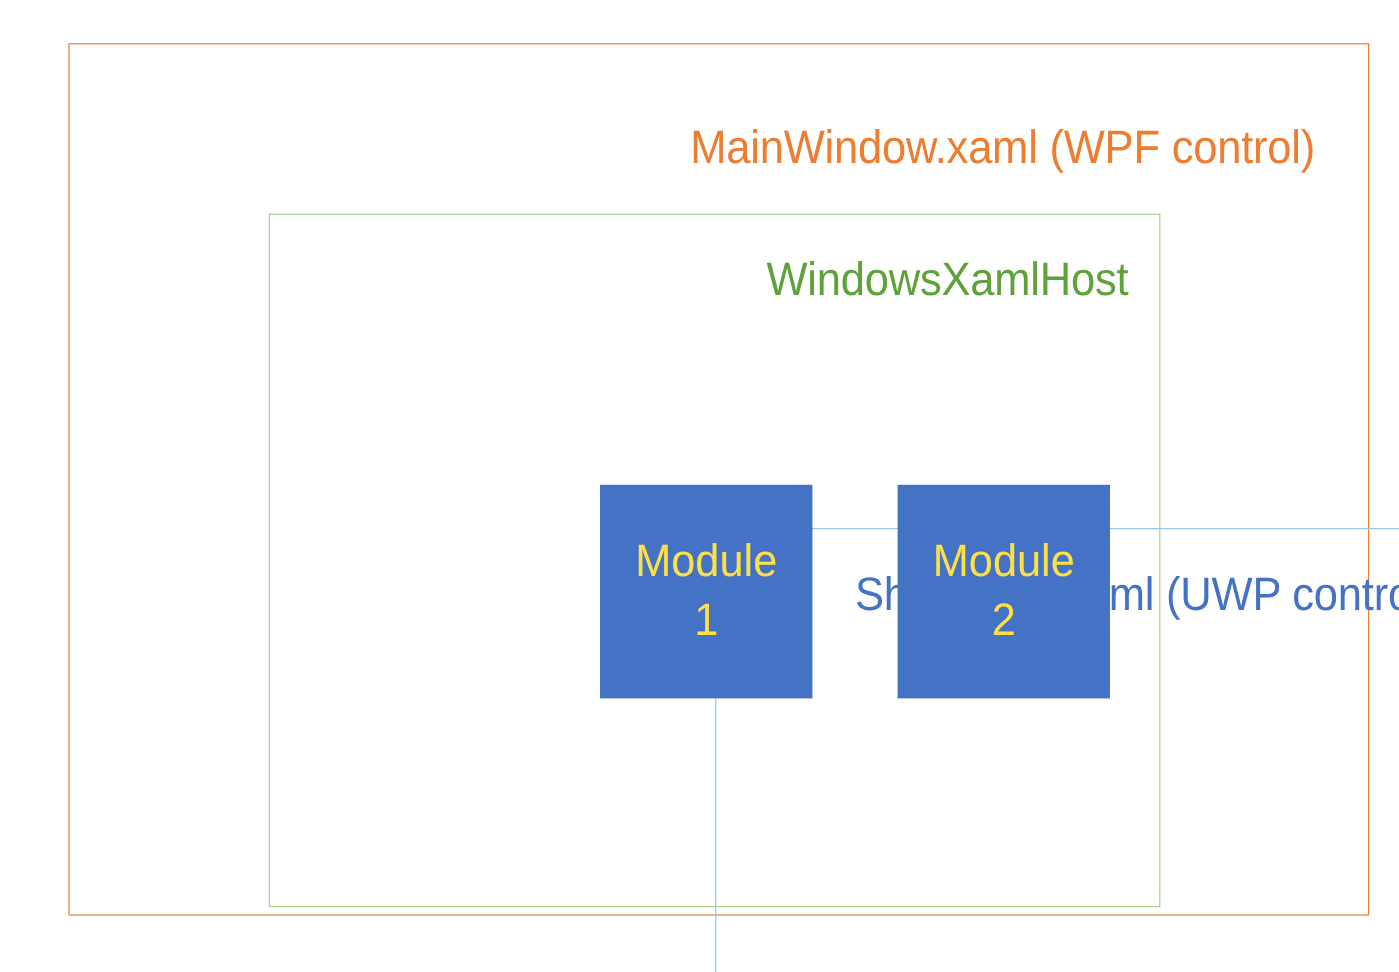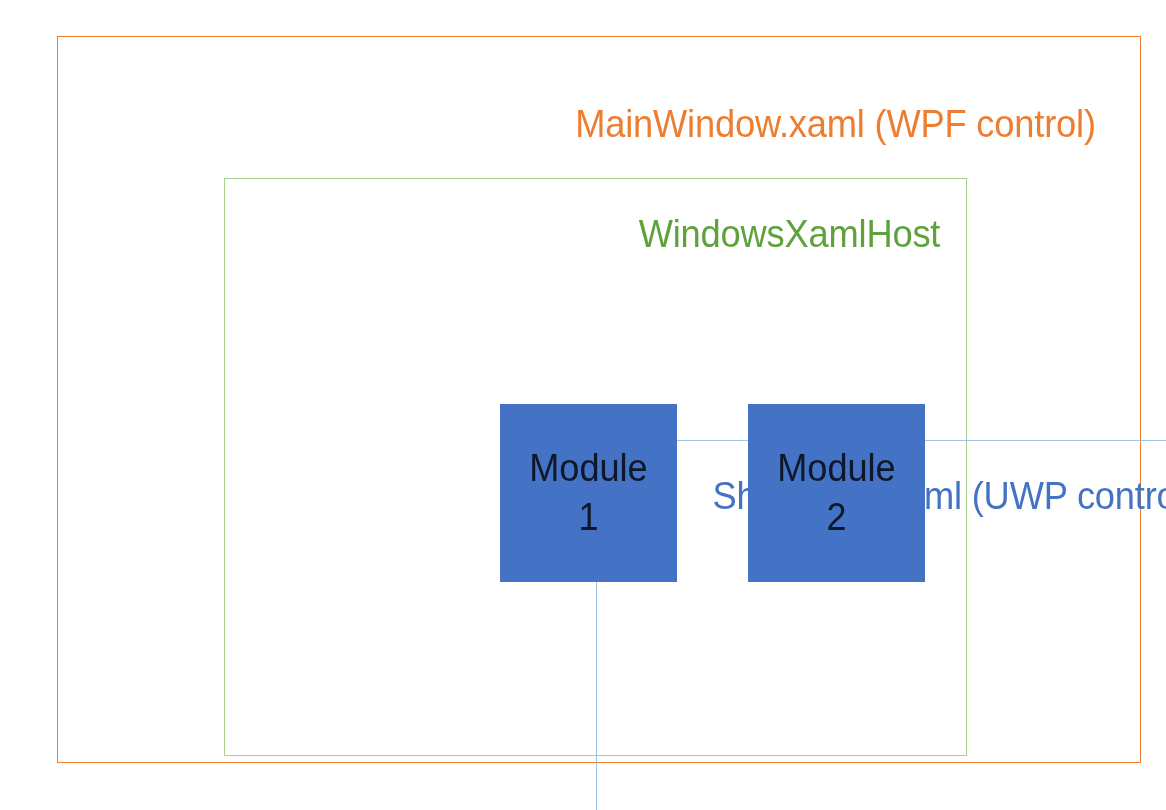--- a/index.html
+++ b/index.html
@@ -82,21 +82,21 @@
     font-size: 39px;
     line-height: 46px;
     color: #4472C4;
   }
 
   
   .module {
     position: absolute;
     box-sizing: border-box;
     background: #4472C4;
-    color: #0f172a;
+    color: #fde047;
     display: flex;
     align-items: center;
     justify-content: center;
     text-align: center;
     font-size: 38px;
     line-height: 49px;
     padding: 4px 10px;
   }
   .module-text {
     display: block;

